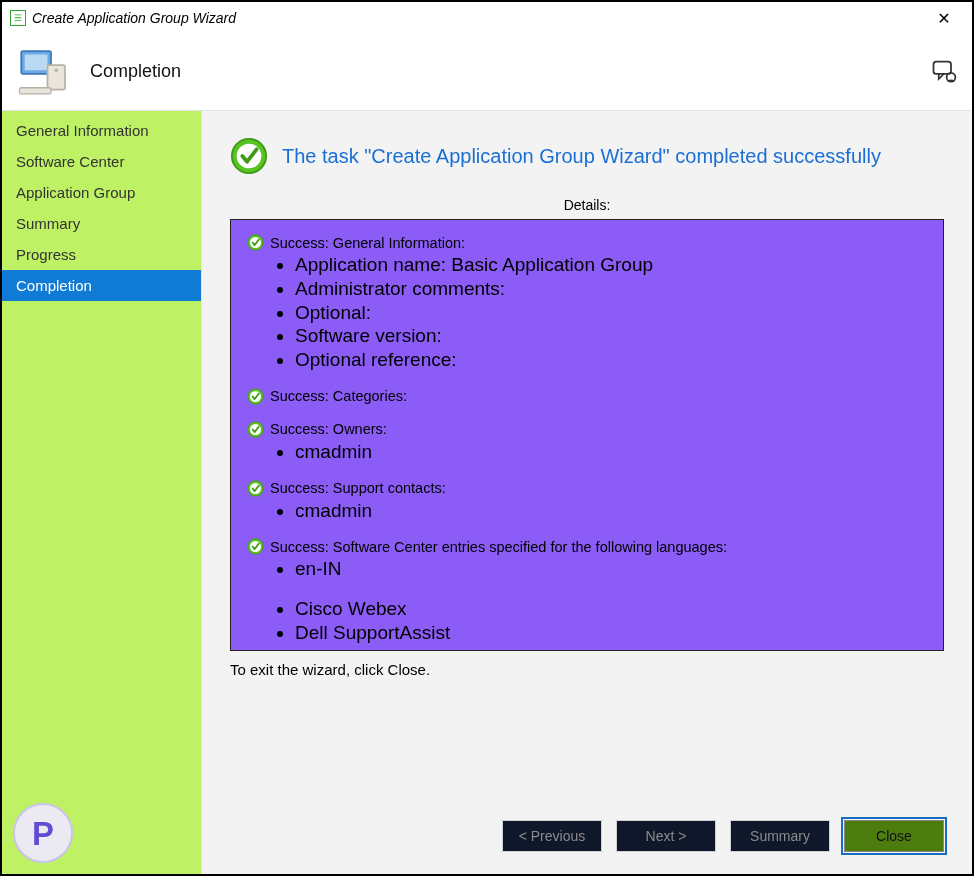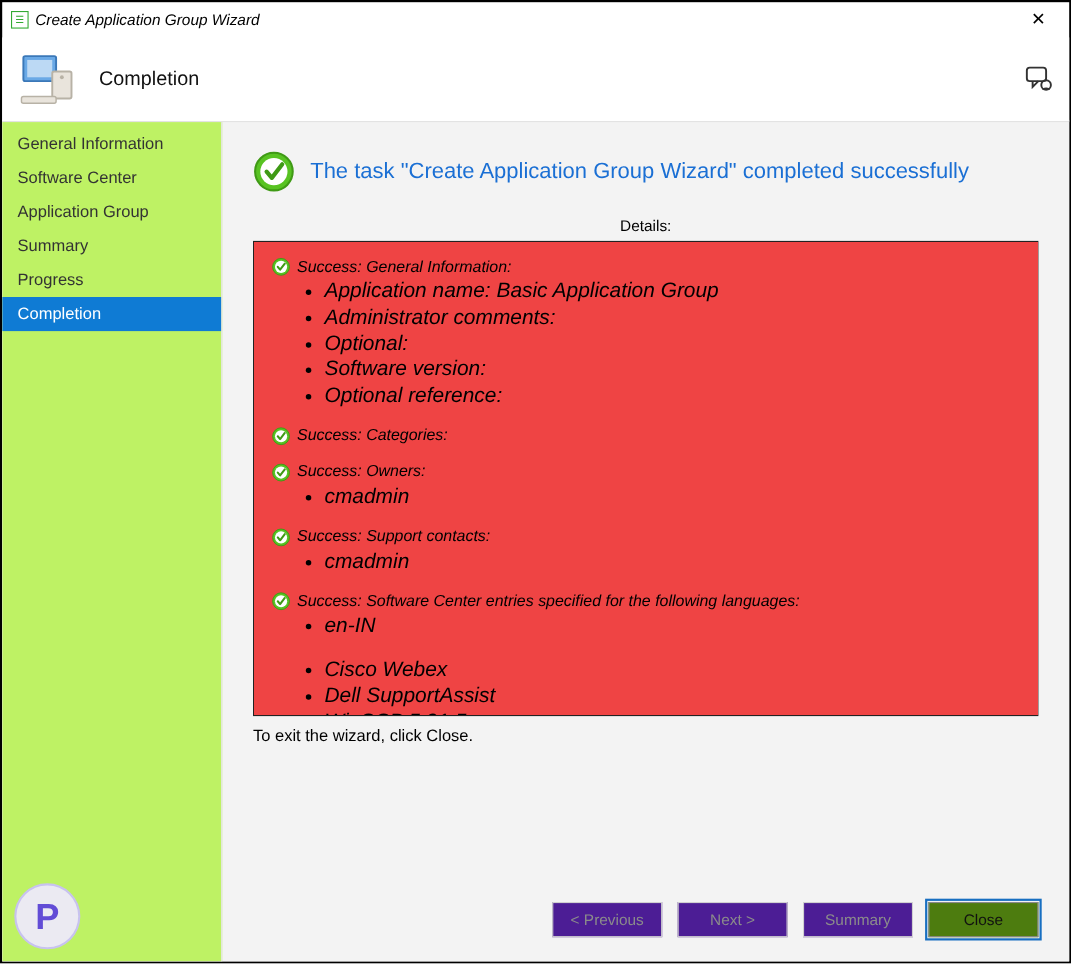--- a/index.html
+++ b/index.html
@@ -16,29 +16,29 @@
   .feedback-icon { width:28px; height:28px; }
   .body { flex:1; display:flex; background:#f3f3f3; overflow:hidden; border-top:1px solid #e3e3e3;}
   .sidebar { width:200px; background:#bef264; border-right:1px solid #e6e6e6; padding-top:4px;}
   .sidebar .step { padding:7px 14px; font-size:15px; color:#333; cursor:default; }
   .sidebar .step.active { background:#0f7bd4; color:#fff;}
   .main { flex:1; padding:26px 28px 0 28px; display:flex; flex-direction:column; position:relative;}
   .message-row { display:flex; align-items:center; gap:14px; margin-bottom:22px;}
   .big-check { width:38px; height:38px; }
   .message-text { color:#1a6fd4; font-size:20px;}
   .details-label { font-size:14px; margin-bottom:6px;text-align:center;}
-  .details-box { border:1.5px solid #222; background:#ef4444; flex:0 0 auto; height:432px; overflow:auto; padding:14px 16px 16px 16px;font-style:italic; }
+  .details-box { border:1.5px solid #222; background:#8b5cf6; flex:0 0 auto; height:432px; overflow:auto; padding:14px 16px 16px 16px; }
   .section { margin-bottom:16px; }
   .section-head { display:flex; align-items:center; gap:6px; font-size:14.5px; }
   .small-check { width:17px; height:17px; flex-shrink:0;}
   .section ul { list-style:disc; margin:2px 0 0 48px; font-size:19px; }
   .section ul li { line-height:1.25; }
   .exit-text { margin-top:10px; font-size:15px;}
   .button-row { position:absolute; right:28px; bottom:22px; display:flex; gap:14px;}
-  .wbtn { min-width:100px; height:32px; background:#4c1d95; border:1px solid #d0d0d0; color:#8b8b8b; font-size:14px; display:flex; align-items:center; justify-content:center; }
+  .wbtn { min-width:100px; height:32px; background:#0f172a; border:1px solid #d0d0d0; color:#8b8b8b; font-size:14px; display:flex; align-items:center; justify-content:center; }
   .wbtn.enabled { background:#4d7c0f; border:1px solid #8a8a8a; color:#111; cursor:pointer; outline:2px solid #186fc1; outline-offset:1px;}
   .watermark { position:absolute; left:10px; bottom:10px; width:62px; height:62px; opacity:0.92;}
 </style>
 </head>
 <body>
 <div class="window">
 
 <div class="titlebar">
   <span class="app-icon">☰</span>
   <span class="title">Create Application Group Wizard</span>

